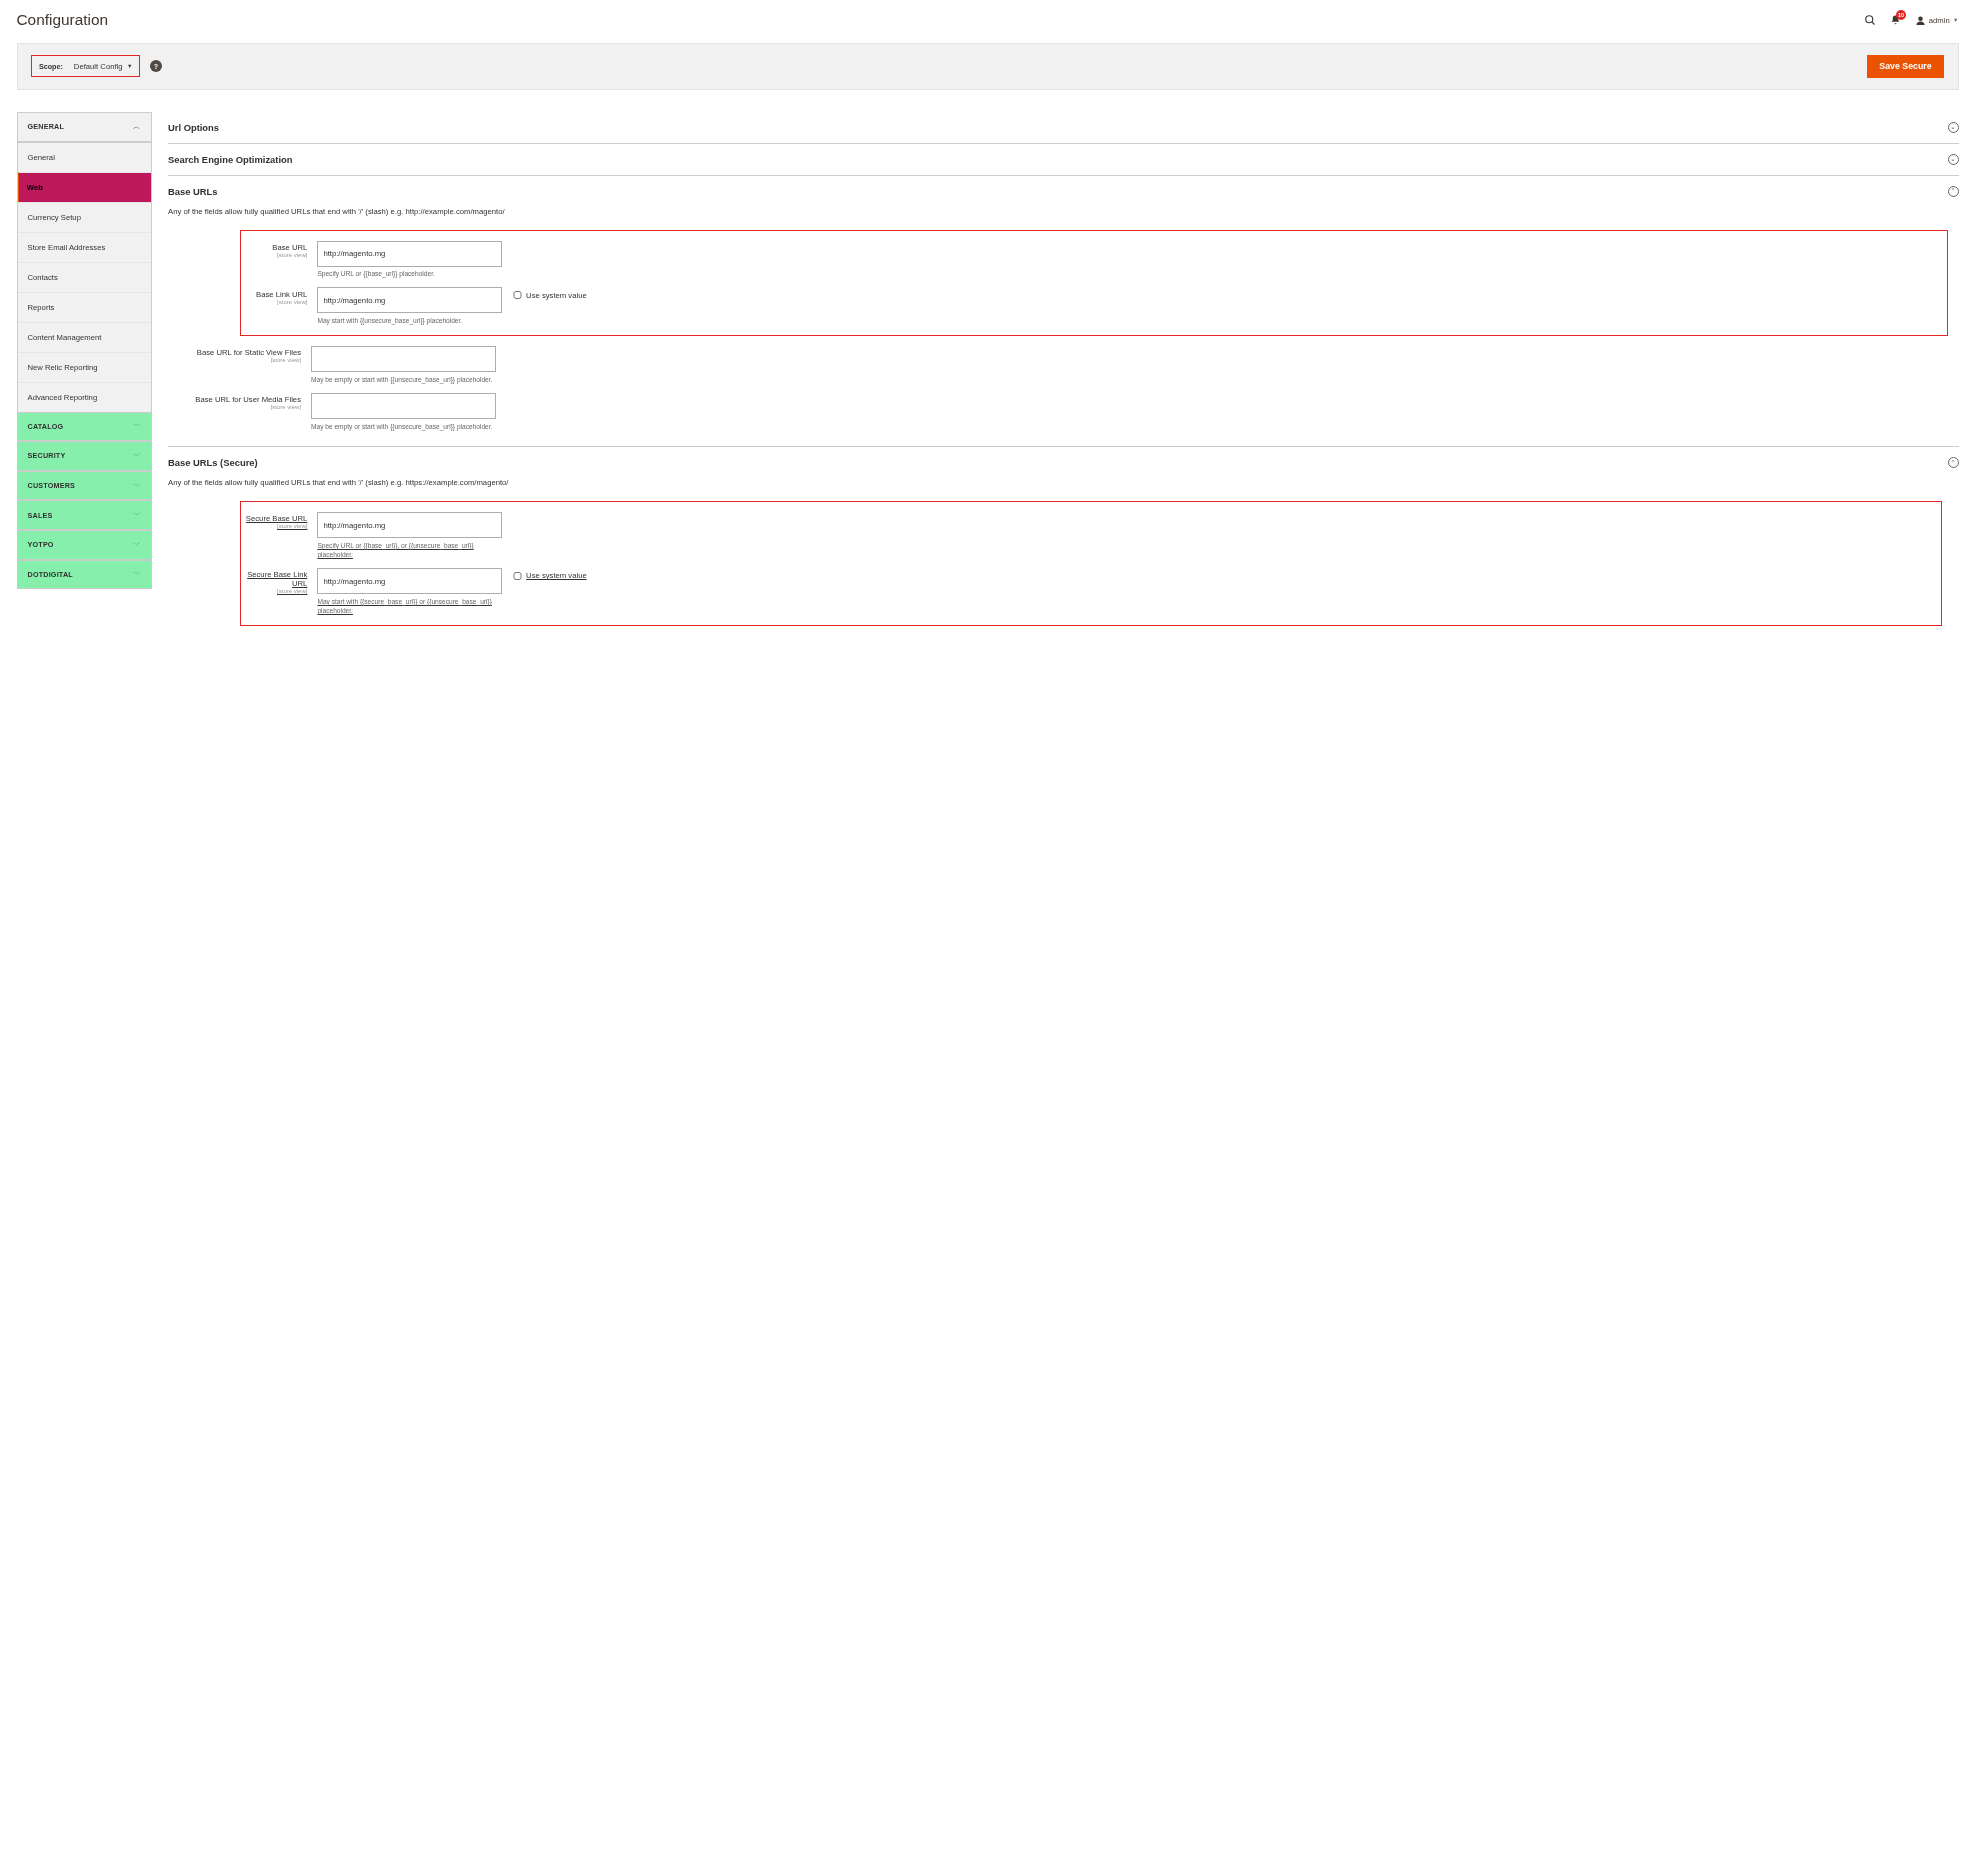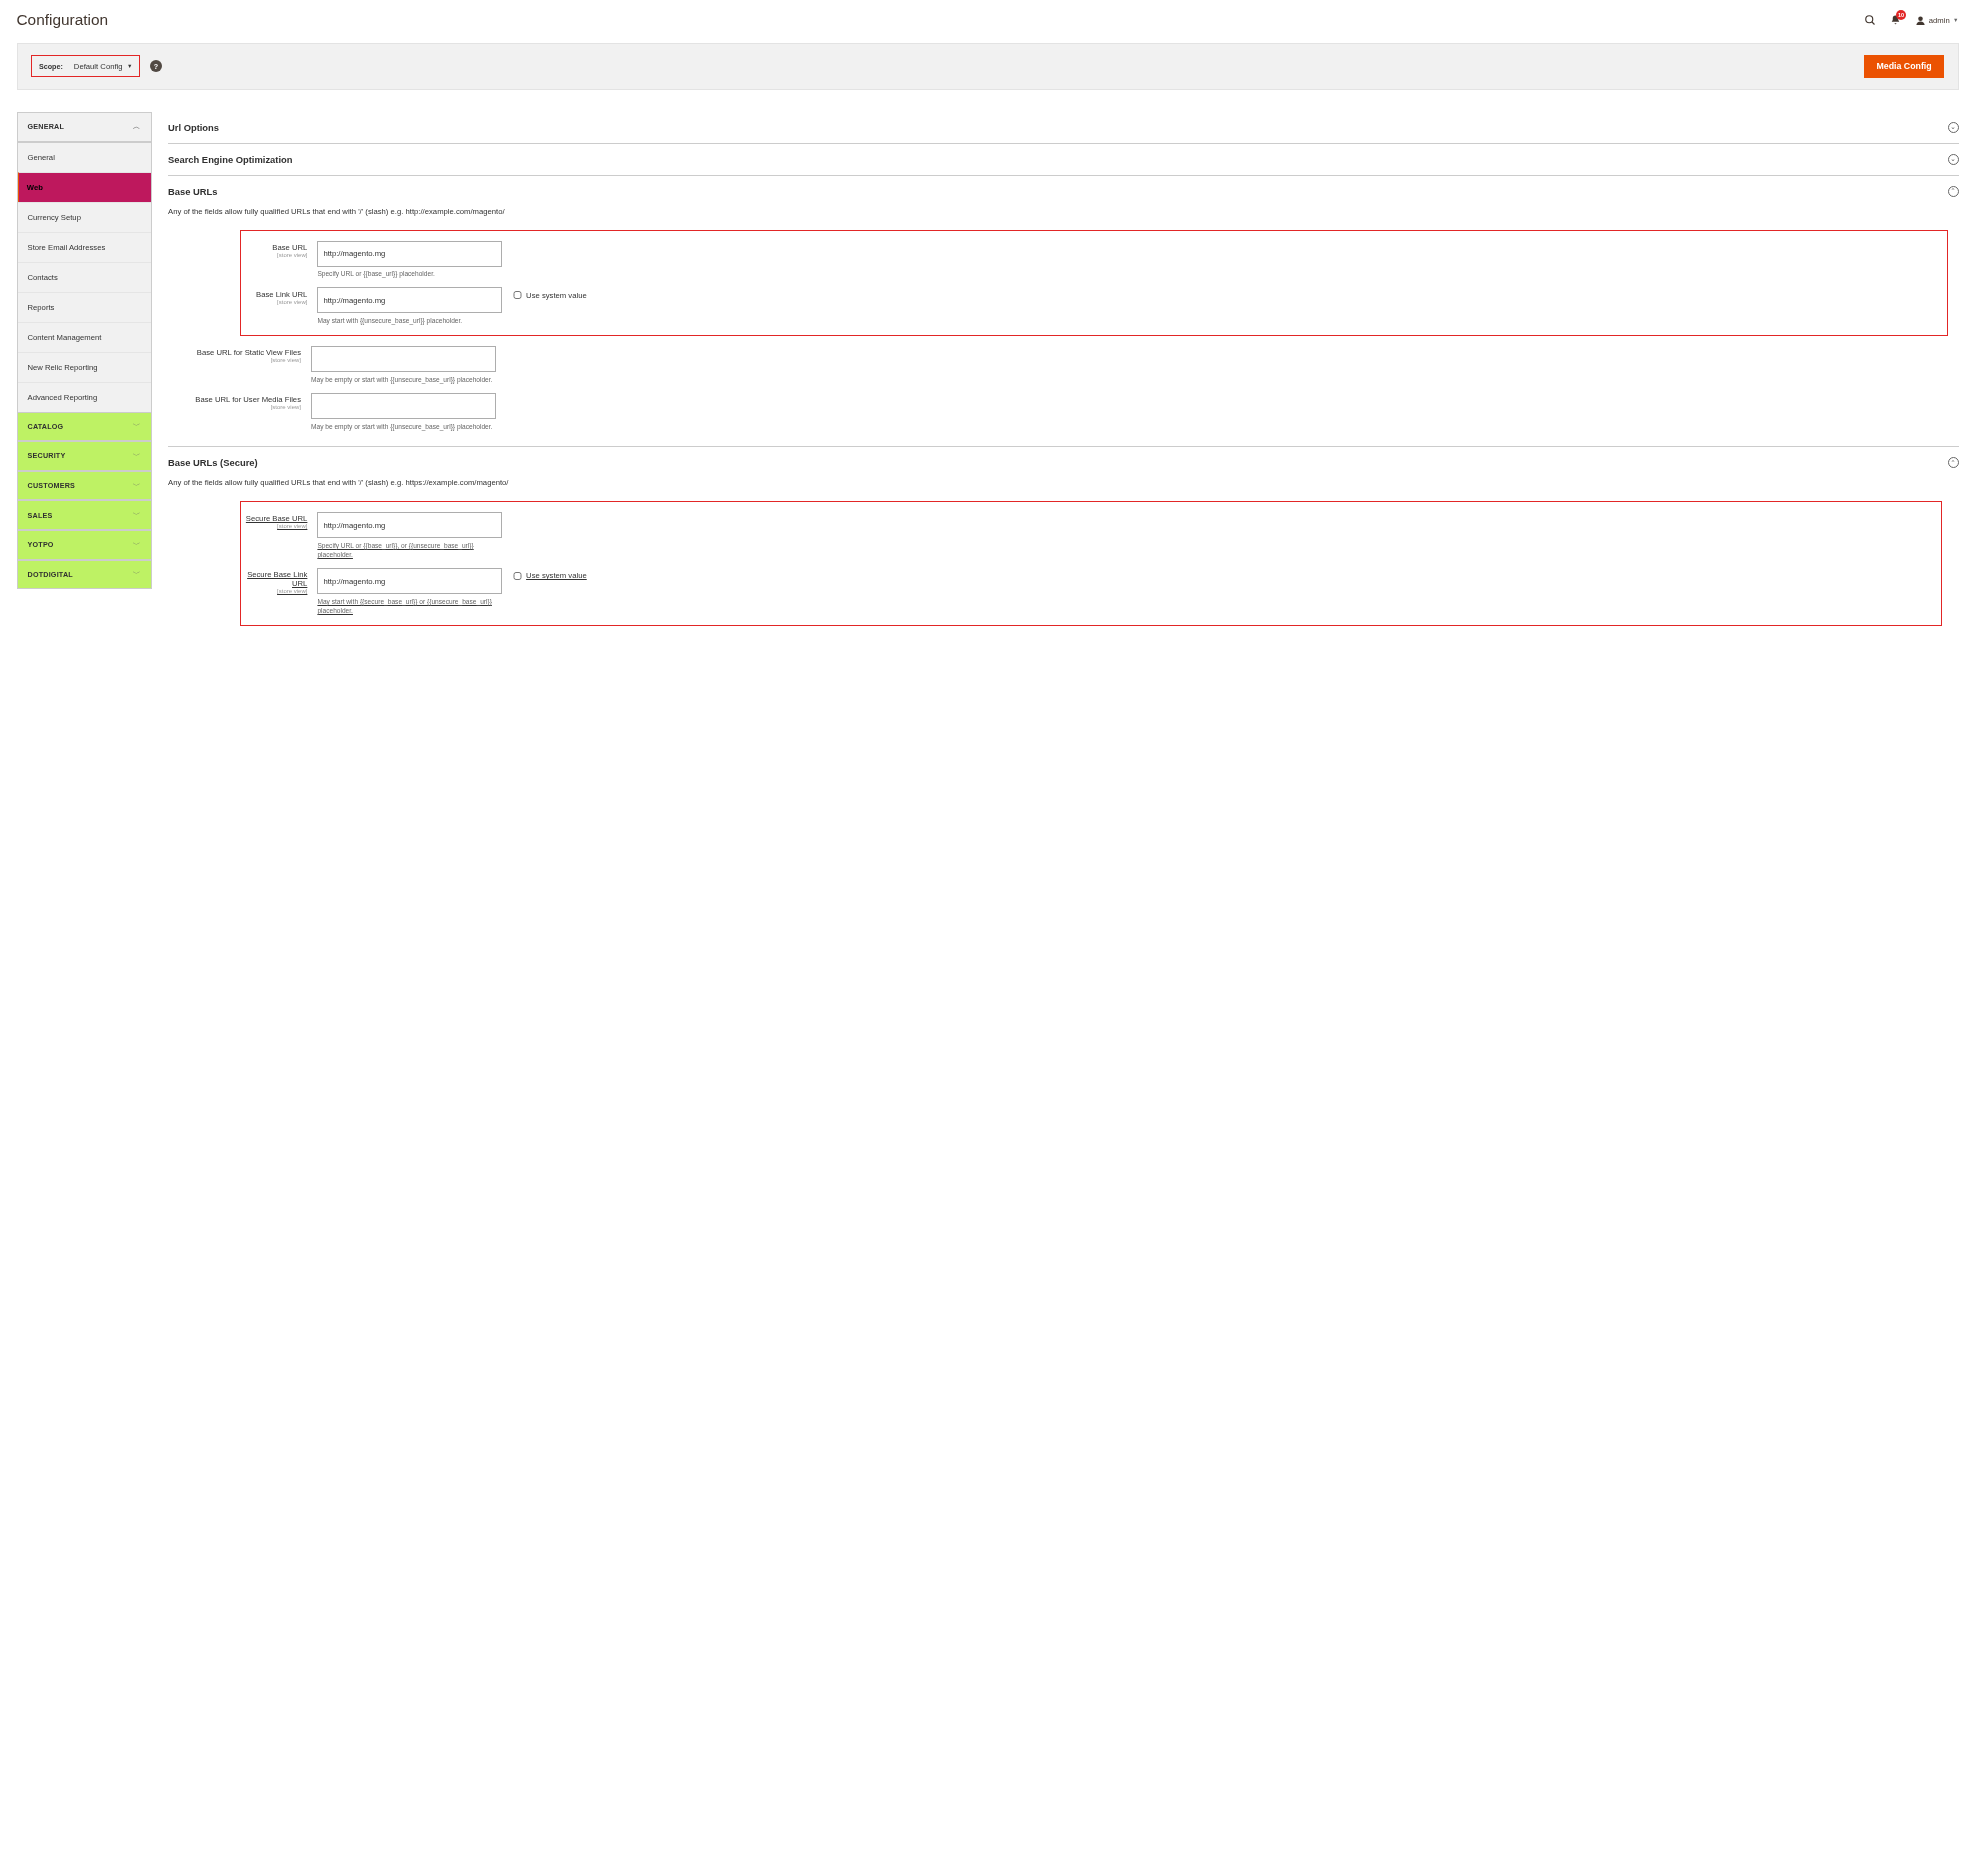--- a/index.html
+++ b/index.html
@@ -27,21 +27,21 @@
 
   
   .content { display: flex; gap: 16.5px; margin-top: 22px; align-items: flex-start; }
   .sidebar { width: 135px; flex-shrink: 0; border: 0.6px solid #ccc; }
   .main { flex: 1; }
 
   
   .sb-section-hdr { background: #f1f1f1; border-bottom: 0.6px solid #ccc; padding: 8.8px 10px; display: flex; align-items: center; justify-content: space-between; cursor: pointer; }
   .sb-section-hdr.open { border-bottom: 0.6px solid #ccc; }
   .sb-section-hdr .sb-title { font-weight: 700; color: #303030; font-size: 7.2px; letter-spacing: 0.2px; }
-  .sb-section-hdr.collapsed { background: #bef264; border-top: 0.6px solid #ccc; }
+  .sb-section-hdr.collapsed { background: #86efac; border-top: 0.6px solid #ccc; }
   .sb-items { background: #f1f1f1; }
   .sb-item { padding: 10px 10px; font-size: 7.7px; color: #333; border-top: 0.6px solid #e5e5e5; cursor: pointer; }
   .sb-item:first-child { border-top: 0.6px solid #ccc; }
   .sb-item.active { background: #be185d; border-left: 1.7px solid #eb5202; font-weight: 600; color: #000; padding-left: 8.3px; }
   .chev { font-size: 7.7px; color: #666; }
 
   
   .panel { border-bottom: 0.6px solid #ccc; }
   .panel-hdr { display: flex; align-items: center; justify-content: space-between; padding: 10px 0; cursor: pointer; }
   .panel-title { font-size: 9.4px; font-weight: 700; color: #303030; }
@@ -100,21 +100,21 @@
   <div class="scope-bar">
     <div class="scope-box">
       <span class="scope-label">Scope:</span>
       <span class="scope-select">
         <span>Default Config</span>
         <span style="font-size:5.5px;">▼</span>
       </span>
     </div>
     <span class="help-icon">?</span>
     <div class="scope-spacer"></div>
-    <button class="save-btn">Media Config</button>
+    <button class="save-btn">Save Secure</button>
   </div>
 
   <div class="content">
 
     <aside class="sidebar">
       <div class="sb-section-hdr open">
         <span class="sb-title">GENERAL</span>
         <span class="chev">︿</span>
       </div>
       <div class="sb-items">

